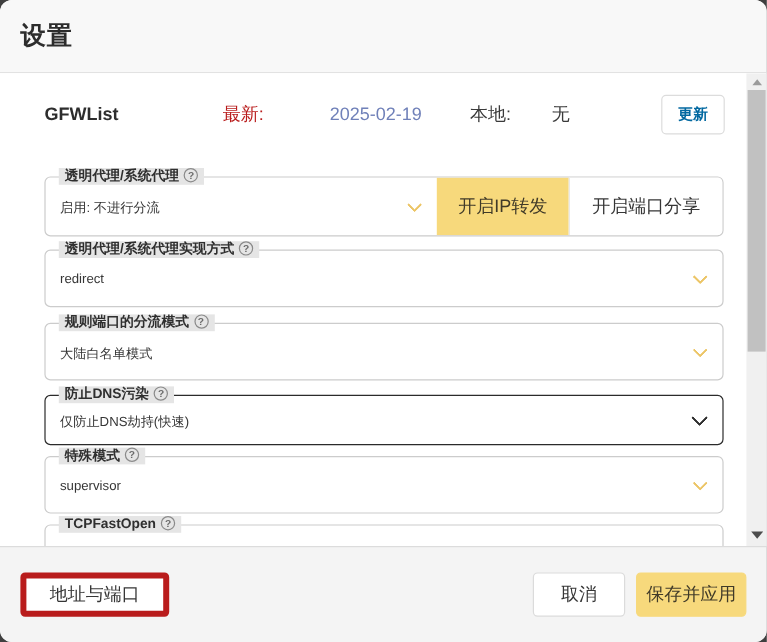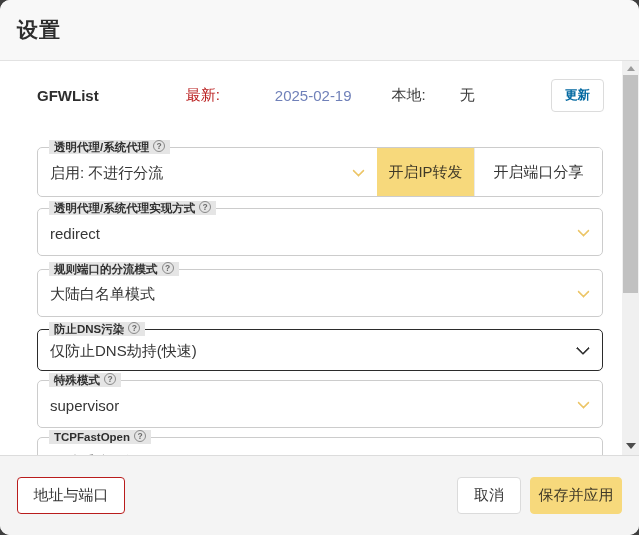--- a/index.html
+++ b/index.html
@@ -69,44 +69,44 @@
     line-height:14px; white-space:nowrap; z-index:2;
     display:flex; align-items:flex-start; gap:4px;
   }
   .qmark-icon {
     display:inline-block; width:12px; height:12px; border-radius:50%;
     border:1px solid #8a8a8a; color:#6a6a6a;
     font-size:8.5px; line-height:11px; text-align:center; font-weight:bold;
   }
   .field-inner { display:flex; align-items:center; height:100%; border-radius:4px; overflow:hidden; }
   .select-part { flex:1 1 auto; display:flex; align-items:center; height:100%; padding:2px 14px 0 12px; cursor:pointer; }
-  .select-value { font-size:15px; color:#363636; white-space:nowrap; }
+  .select-value { font-size:11px; color:#363636; white-space:nowrap; }
   .chevron { margin-left:auto; width:9px; height:9px; border-right:2px solid #ecc566; border-bottom:2px solid #ecc566; transform:rotate(45deg) translate(-2px,-2px); border-radius:1px; }
   .chevron.dark { border-color:#2f2f2f; width:10px; height:10px; }
   .inline-btn {
     height:100%; display:flex; align-items:center; justify-content:center;
     font-size:15px; color:#3a382e; cursor:pointer; white-space:nowrap;
     background:#fff; border:none; font-family:inherit;
   }
-  .inline-btn.warn { width:97px; background:#f7d97c; color:#403a28; }
+  .inline-btn.warn { width:110px; background:#f7d97c; color:#403a28; }
   .inline-btn.plain { width:128px; border-left:1px solid #e9e9e9; color:#363636;text-align:right; }
   
   .dlg-footer {
     height:80px; flex:0 0 80px;
     background:#f4f4f4;
     border-top:1px solid #dcdcdc;
     display:flex; align-items:center;
     padding:0 17px;
   }
   .footer-btn {
     font-family:inherit; font-size:15px; cursor:pointer;
     border-radius:4px; height:37px; display:flex; align-items:center; justify-content:center;
   }
-  .btn-address { width:108px; background:#fff; border:1px solid #b91c1c; color:#363636; }
-  .btn-cancel { width:64px; background:#fff; border:1px solid #dbdbdb; color:#363636; margin-left:auto; }
+  .btn-address { width:124px; background:#fff; border:5px solid #b91c1c; color:#363636; }
+  .btn-cancel { width:77px; background:#fff; border:1px solid #dbdbdb; color:#363636; margin-left:auto; }
   .btn-save { width:92px; background:#f7d97c; border:1px solid #f7d97c; color:#403a28; margin-left:9px; }
 </style>
 </head>
 <body>
 
 <div class="dialog">
 
   <div class="dlg-header">
     <div class="dlg-title">设置</div>
   </div>

